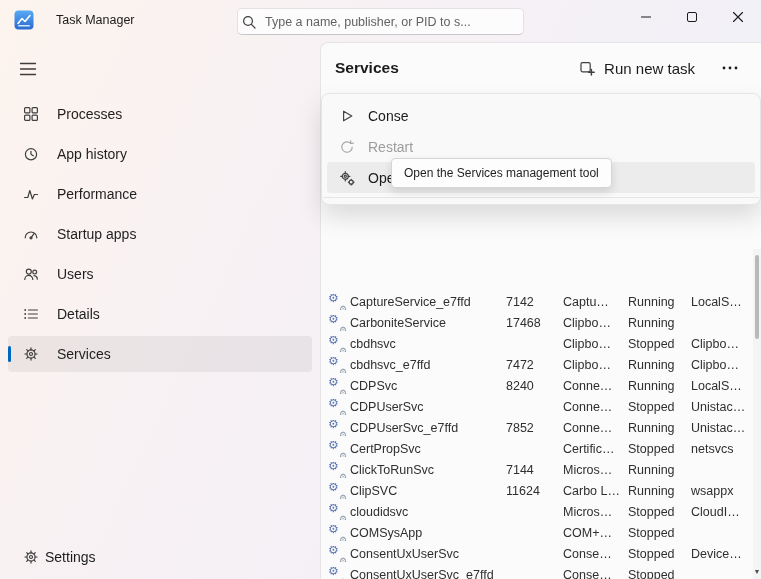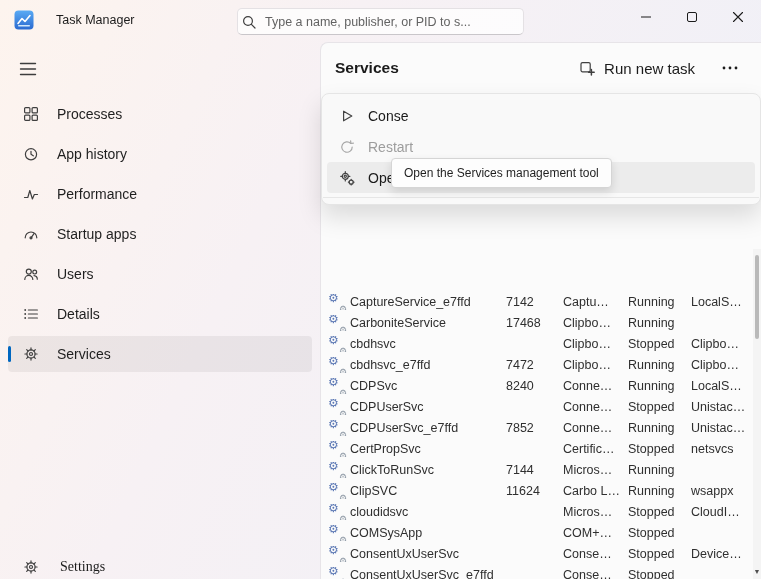--- a/index.html
+++ b/index.html
@@ -43,21 +43,21 @@
   }
   .nav-item .label{ font-size:14px; color:#1f1f1f; }
   .nav-item.selected{ background:rgba(0,0,0,.055); }
   .nav-item.selected::before{
     content:""; position:absolute; left:0; top:10px; width:3px; height:16px;
     border-radius:3px; background:#0067c0;
   }
   .sicon{ width:16px; height:16px; color:#3f3f3f; flex:0 0 16px; }
   .sicon svg{ display:block; width:16px; height:16px; fill:none; stroke:currentColor; stroke-width:1.2; stroke-linecap:round; stroke-linejoin:round; }
   .settings-item{ position:absolute; left:8px; right:8px; bottom:4px; height:36px; border-radius:4px;
-    display:flex; align-items:flex-end; gap:21px; padding-left:15px;font-family:Liberation Serif, serif; }
+    display:flex; align-items:center; gap:6px; padding-left:15px; }
   
   .content{
     position:absolute; left:320px; top:42px; right:0; bottom:0;
     background:#fbfbfb; border-top-left-radius:8px;
     border-left:1px solid #e7e4e8; border-top:1px solid #e7e4e8;
   }
   .page-header{ position:absolute; left:0; right:0; top:0; height:50px; display:flex; align-items:center; padding:0 14px; }
   .page-title{ font-size:15.5px; font-weight:700; color:#1a1a1a; }
   .header-actions{ margin-left:auto; display:flex; align-items:center; gap:10px; }
   .run-task-btn{

